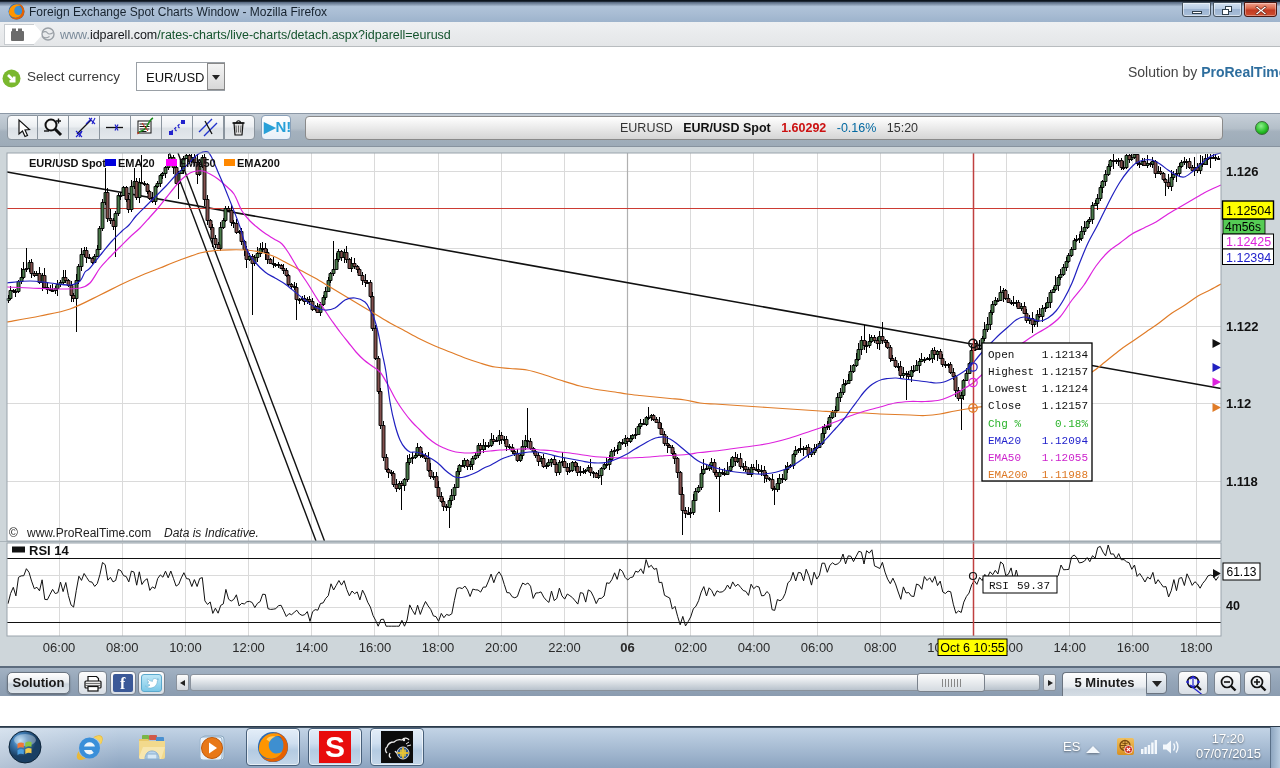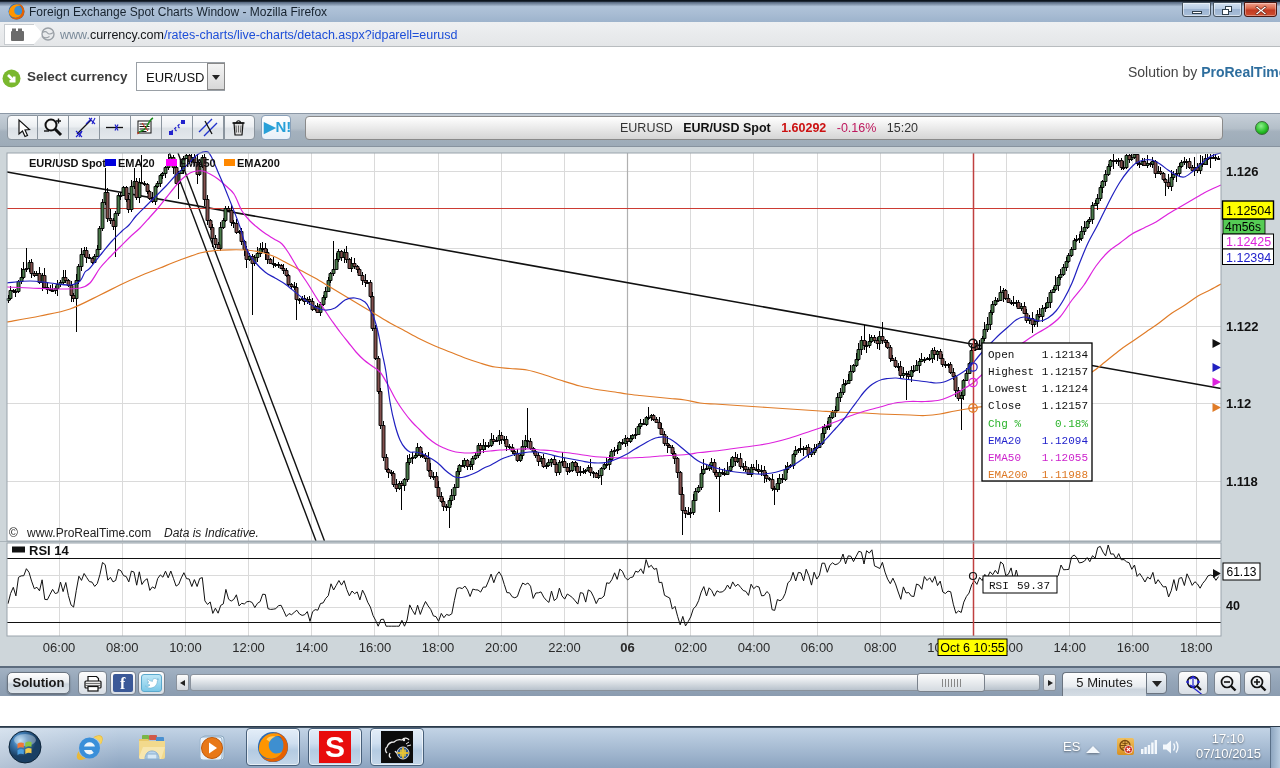--- a/index.html
+++ b/index.html
@@ -35,29 +35,29 @@
 <div class="abs" style="left:34px;top:24px;width:0;height:0;border-top:10.5px solid transparent;border-bottom:10.5px solid transparent;border-left:9px solid #fff"></div>
 <svg class="abs" style="left:10px;top:27px" width="15" height="15" viewBox="0 0 15 15">
     <rect x="1" y="4" width="13" height="10" rx="1" fill="#6b6b6b"></rect>
     <rect x="2" y="1.5" width="4" height="2.5" fill="#6b6b6b"></rect>
     <rect x="8" y="1.5" width="4" height="2.5" fill="#6b6b6b"></rect>
   </svg>
 <svg class="abs" style="left:41px;top:27px" width="14" height="14" viewBox="0 0 14 14">
     <circle cx="7" cy="7" r="6" fill="none" stroke="#9aa0a6" stroke-width="1.4"></circle>
     <path d="M1.5 5.5c2-1.5 4-1 5 .5s3.5 1 6-.5M2 10c2.5 1.5 5 .5 6.5-.5" stroke="#9aa0a6" stroke-width="1.2" fill="none"></path>
   </svg>
-<div class="abs" style="left:60px;top:28px;font-size:12.5px;color:#7a8a99">www.<span style="color:#14161a">currency.com</span><span style="color:#1d4ed8">/rates-charts/live-charts/detach.aspx?idparell=eurusd</span></div>
+<div class="abs" style="left:60px;top:28px;font-size:12.5px;color:#7a8a99">www.<span style="color:#14161a">idparell.com</span><span style="color:#14532d">/rates-charts/live-charts/detach.aspx?idparell=eurusd</span></div>
 
 <div class="abs" style="left:0;top:47px;width:1280px;height:66px;background:#fff"></div>
 <svg class="abs" style="left:2px;top:69px" width="19" height="19" viewBox="0 0 19 19">
     <circle cx="9.5" cy="9.5" r="9" fill="#7ab82e"></circle>
     <path d="M6 6l5 5" stroke="#fff" stroke-width="2.6" fill="none"></path>
     <path d="M13.5 13.5h-6v-2.6h3.4V7.5h2.6z" fill="#fff"></path>
   </svg>
-<div class="abs" style="left:27px;top:69px;font-size:13.5px;font-weight:bold;color:#3c3c3c">Select currency</div>
+<div class="abs" style="left:27px;top:69px;font-size:13.5px;font-weight:normal;color:#3c3c3c">Select currency</div>
 <div class="abs" style="left:136px;top:62px;width:89px;height:29px;background:#fff;border:1px solid #9aa0a6">
  <div class="abs" style="left:9px;top:7px;font-size:13px;color:#111">EUR/USD</div>
  <div class="abs" style="left:70px;top:0px;width:18px;height:27px;background:linear-gradient(#f4f4f4,#d8d8d8);border:1px solid #888">
   <div class="abs" style="left:4px;top:11px;width:0;height:0;border-left:4.5px solid transparent;border-right:4.5px solid transparent;border-top:5px solid #222"></div>
     </div>
 </div>
 <div class="abs" style="left:1128px;top:64px;font-size:14px;color:#444;white-space:nowrap">Solution by <span style="color:#2e6e9e;font-weight:bold">ProRealTime</span></div>
 
 <div class="abs" style="left:0;top:113px;width:1280px;height:553px;background:#ced6da"></div>
 
@@ -108,21 +108,21 @@
 <svg class="abs" style="left:227px;top:116px" width="24" height="23" viewBox="0 0 24 23">
     <path d="M7 7h9l-1 12H8z" fill="#ddd" stroke="#111" stroke-width="1.2"></path>
     <path d="M9 9.5l.5 7M11.5 9.5v7M14 9.5l-.5 7" stroke="#666" stroke-width="1"></path>
     <path d="M5.5 7h12" stroke="#111" stroke-width="1.6"></path>
     <path d="M9.5 7c0-3 4-3 4 0" fill="none" stroke="#111" stroke-width="1.2"></path>
   </svg>
 <div class="abs" style="left:261px;top:115px;width:30px;height:25px;background:linear-gradient(#ffffff,#e8f0f8);border:1px solid #8aa0b8;border-radius:4px"></div>
 <div class="abs" style="left:264px;top:118px;font-size:15px;font-weight:bold;color:#28a0d8">▶N!</div>
 
 <div class="abs" style="left:305px;top:116px;width:918px;height:24px;background:linear-gradient(#ffffff,#d5d5d5);border:1px solid #8a8a8a;border-radius:4px"></div>
-<div class="abs" style="left:620px;top:121px;font-size:12.5px;color:#333;white-space:nowrap">EURUSD&nbsp;&nbsp; <b style="color:#111">EUR/USD Spot</b>&nbsp;&nbsp; <b style="color:#cc1111">1.60292</b>&nbsp;&nbsp; <span style="color:#be185d">-0.16%</span>&nbsp;&nbsp; 15:20</div>
+<div class="abs" style="left:620px;top:121px;font-size:12.5px;color:#333;white-space:nowrap">EURUSD&nbsp;&nbsp; <b style="color:#111">EUR/USD Spot</b>&nbsp;&nbsp; <b style="color:#cc1111">1.60292</b>&nbsp;&nbsp; <span style="color:#0369a1">-0.16%</span>&nbsp;&nbsp; 15:20</div>
 <div class="abs" style="left:1255px;top:121px;width:14px;height:14px;border-radius:50%;background:radial-gradient(circle at 5px 4px,#8cf08c,#22bb22 60%,#0e7a0e);border:1px solid #3a6a3a"></div>
 
 <svg style="position:absolute;left:0;top:0;width:1280px;height:768px" viewBox="0 0 1280 768">
     <rect x="7" y="153" width="1214" height="388" fill="#ffffff"></rect>
 <rect x="7" y="543" width="1214" height="93" fill="#ffffff"></rect>
 <path d="M59.5 153.0V636.0 M122.5 153.0V636.0 M185.5 153.0V636.0 M248.5 153.0V636.0 M311.5 153.0V636.0 M374.5 153.0V636.0 M438.5 153.0V636.0 M501.5 153.0V636.0 M564.5 153.0V636.0 M690.5 153.0V636.0 M753.5 153.0V636.0 M817.5 153.0V636.0 M880.5 153.0V636.0 M943.5 153.0V636.0 M1006.5 153.0V636.0 M1069.5 153.0V636.0 M1132.5 153.0V636.0 M1196.5 153.0V636.0 M7 171.5H1221 M7 248.5H1221 M7 326.5H1221 M7 403.5H1221 M7 481.5H1221 M7 575.5H1221 M7 607.5H1221" stroke="#dadada" stroke-width="1" fill="none"></path>
 <path d="M627.5 153V636" stroke="#b0b0b0" stroke-width="1.2" fill="none"></path>
 <path d="M7 558.5H1221 M7 622.5H1221" stroke="#111" stroke-width="1.2" fill="none"></path>
 <line x1="7" y1="172" x2="1221" y2="388.5" stroke="#111" stroke-width="1.6"></line>
 <line x1="169.5" y1="153" x2="316" y2="541" stroke="#111" stroke-width="1.4"></line>
@@ -245,21 +245,21 @@
 <div class="abs" style="left:176px;top:674px;width:13px;height:17px;background:linear-gradient(#fcfcfc,#d0d6dd);border:1px solid #8a929c;border-radius:2px">
     <div class="abs" style="left:3px;top:5px;width:0;height:0;border-top:3.5px solid transparent;border-bottom:3.5px solid transparent;border-right:5px solid #222"></div>
   </div>
 <div class="abs" style="left:190px;top:674px;width:850px;height:17px;background:linear-gradient(#ffffff,#b8c2cc);border:1px solid #8a929c;border-radius:3px"></div>
 <div class="abs" style="left:917px;top:673px;width:68px;height:19px;background:linear-gradient(#fcfcfc,#d4dae0);border:1px solid #7a828c;border-radius:3px">
  <div class="abs" style="left:24px;top:5px;width:20px;height:8px;background:repeating-linear-gradient(90deg,#888 0,#888 1px,transparent 1px,transparent 3px)"></div>
   </div>
 <div class="abs" style="left:1043px;top:674px;width:13px;height:17px;background:linear-gradient(#fcfcfc,#d0d6dd);border:1px solid #8a929c;border-radius:2px">
     <div class="abs" style="left:4px;top:5px;width:0;height:0;border-top:3.5px solid transparent;border-bottom:3.5px solid transparent;border-left:5px solid #222"></div>
   </div>
-<div class="abs" style="left:1062px;top:672px;width:84px;height:32px;border:1px solid #6a7480;border-right:none;border-radius:4px 0 0 4px;background:linear-gradient(#ffffff 0%,#e8ecf0 45%,#ccd5de 55%,#dde4ea 100%);font-size:13px;font-weight:normal;color:#1a1a1a;line-height:20px;text-align:center">5 Minutes</div>
+<div class="abs" style="left:1062px;top:672px;width:84px;height:32px;border:1px solid #6a7480;border-right:none;border-radius:4px 0 0 4px;background:linear-gradient(#ffffff 0%,#e8ecf0 45%,#ccd5de 55%,#dde4ea 100%);font-size:13px;font-weight:bold;color:#1a1a1a;line-height:20px;text-align:center">5 Minutes</div>
 <div class="abs" style="left:1146px;top:672px;width:21px;height:22px;border:1px solid #6a7480;border-radius:0 4px 4px 0;background:linear-gradient(#f4f7fa,#c8d2dc)">
     <div class="abs" style="left:5px;top:8px;width:0;height:0;border-left:5px solid transparent;border-right:5px solid transparent;border-top:6px solid #222"></div>
   </div>
 <div class="abs" style="left:1178px;top:671px;width:30px;height:24px;border-radius:4px;border:1px solid #7a8490;background:linear-gradient(#fdfdfd,#d8dee5)">
  <svg class="abs" style="left:3px;top:2px" width="23" height="20" viewBox="0 0 23 20">
       <circle cx="11" cy="8" r="5.5" fill="none" stroke="#111" stroke-width="1.6"></circle>
       <path d="M15 12l4 4" stroke="#111" stroke-width="2.2"></path>
       <path d="M11 3.2v9.6M8 5l3-2.5L14 5M8 11l3 2.5 14 11" fill="none" stroke="#2222cc" stroke-width="1.2"></path>
       <path d="M11 2.5l-2 2M11 2.5l2 2M11 13.5l-2-2M11 13.5l2-2M4 8h3M6.5 6.5L4.8 8l1.7 1.5M18 8h-3M15.5 6.5L17.2 8l-1.7 1.5" stroke="#2222cc" stroke-width="1.1" fill="none"></path>
     </svg>
@@ -368,15 +368,15 @@
       <rect x="3.4" y="7" width="2.4" height="7" fill="#f4f8fc"></rect>
       <rect x="6.8" y="5" width="2.4" height="9" fill="#f4f8fc"></rect>
       <rect x="10.2" y="2.5" width="2.4" height="11.5" fill="#f4f8fc"></rect>
       <rect x="13.6" y="0" width="2.4" height="14" fill="#f4f8fc"></rect>
     </svg></div>
 <div class="abs" style="left:1163px;top:740px">
  <svg width="17" height="14" viewBox="0 0 17 14">
       <path d="M0 4.5h3.5L8 .5v13L3.5 9.5H0z" fill="#f4f8fc"></path>
       <path d="M10.5 3.5c1.5 1.8 1.5 5.2 0 7M13 1.5c2.5 3 2.5 8 0 11" stroke="#f4f8fc" stroke-width="1.4" fill="none"></path>
     </svg></div>
-<div class="abs" style="left:1196px;top:731px;width:64px;height:16px;font-size:13px;color:#fff;text-align:center;text-shadow:0 1px 2px rgba(0,0,0,.5)">17:10</div>
-<div class="abs" style="left:1196px;top:746px;width:64px;height:16px;font-size:13px;color:#fff;text-align:center;text-shadow:0 1px 2px rgba(0,0,0,.5)">07/10/2015</div>
+<div class="abs" style="left:1196px;top:731px;width:64px;height:16px;font-size:13px;color:#fff;text-align:center;text-shadow:0 1px 2px rgba(0,0,0,.5)">17:20</div>
+<div class="abs" style="left:1196px;top:746px;width:64px;height:16px;font-size:13px;color:#fff;text-align:center;text-shadow:0 1px 2px rgba(0,0,0,.5)">07/07/2015</div>
 <div class="abs" style="left:1270px;top:727px;width:10px;height:41px;background:linear-gradient(90deg,#8ea6c0,#b8cce0);border-left:1px solid #5a7088"></div>
 
 </body></html>

